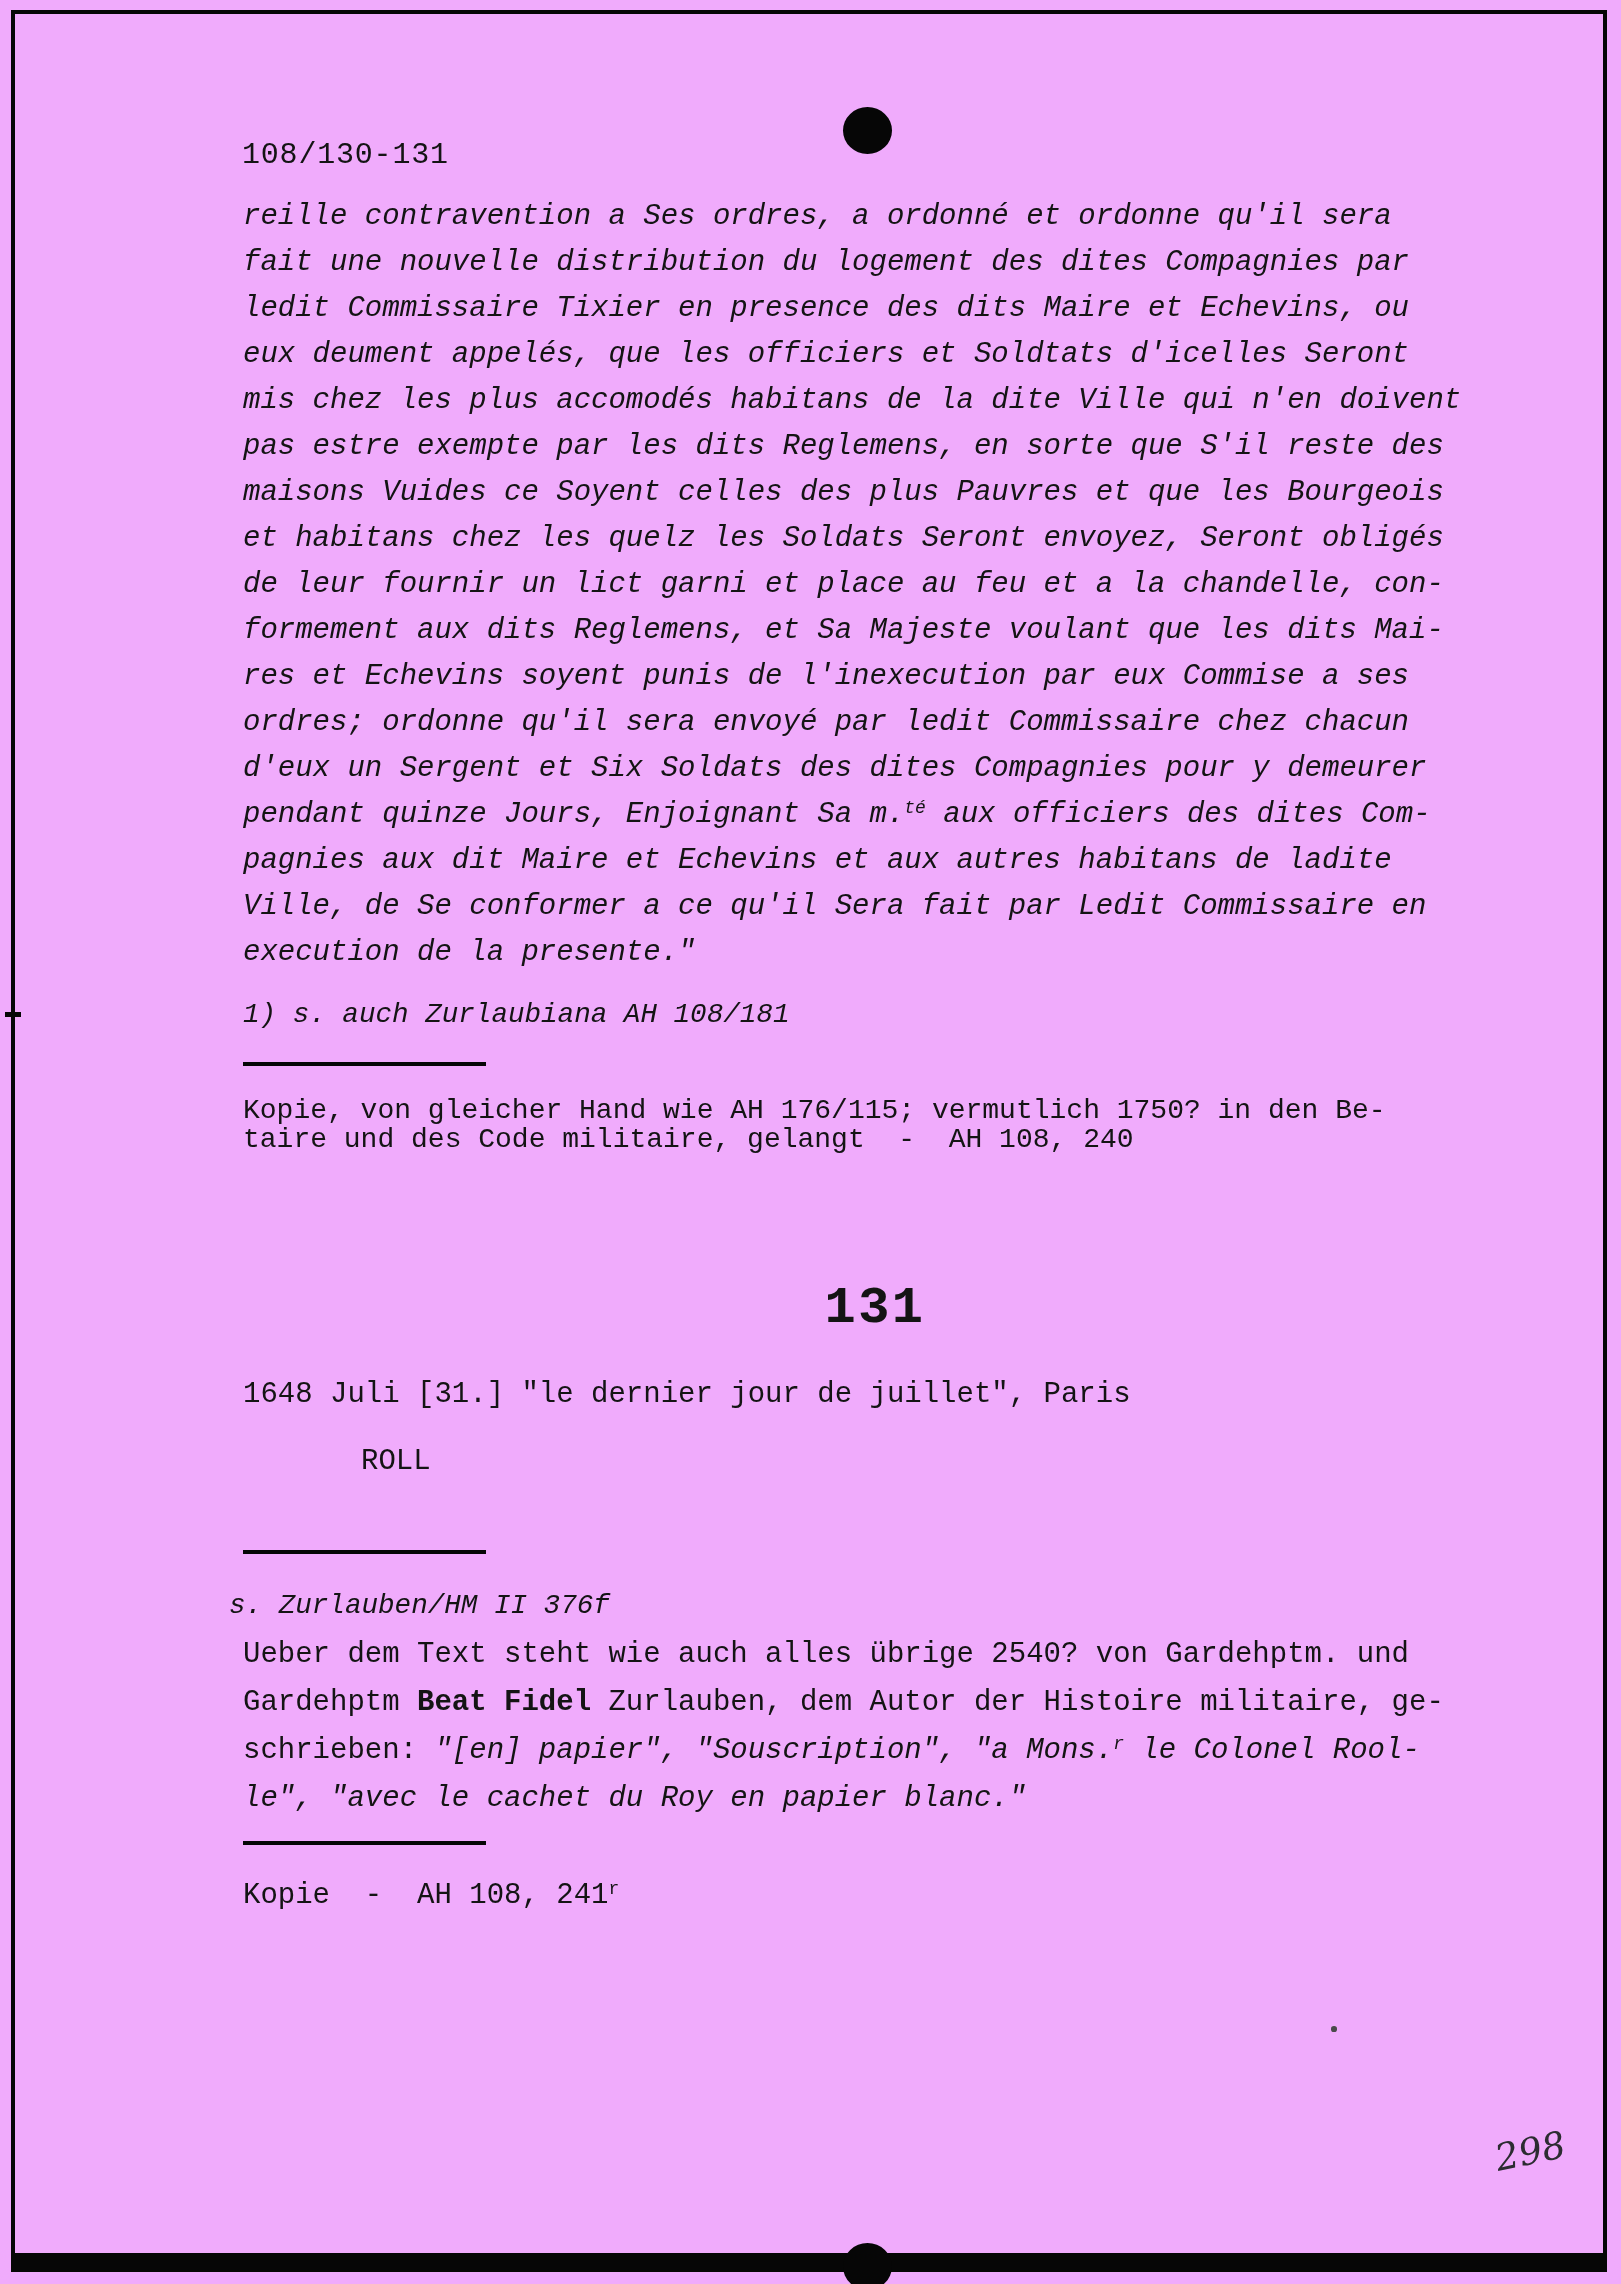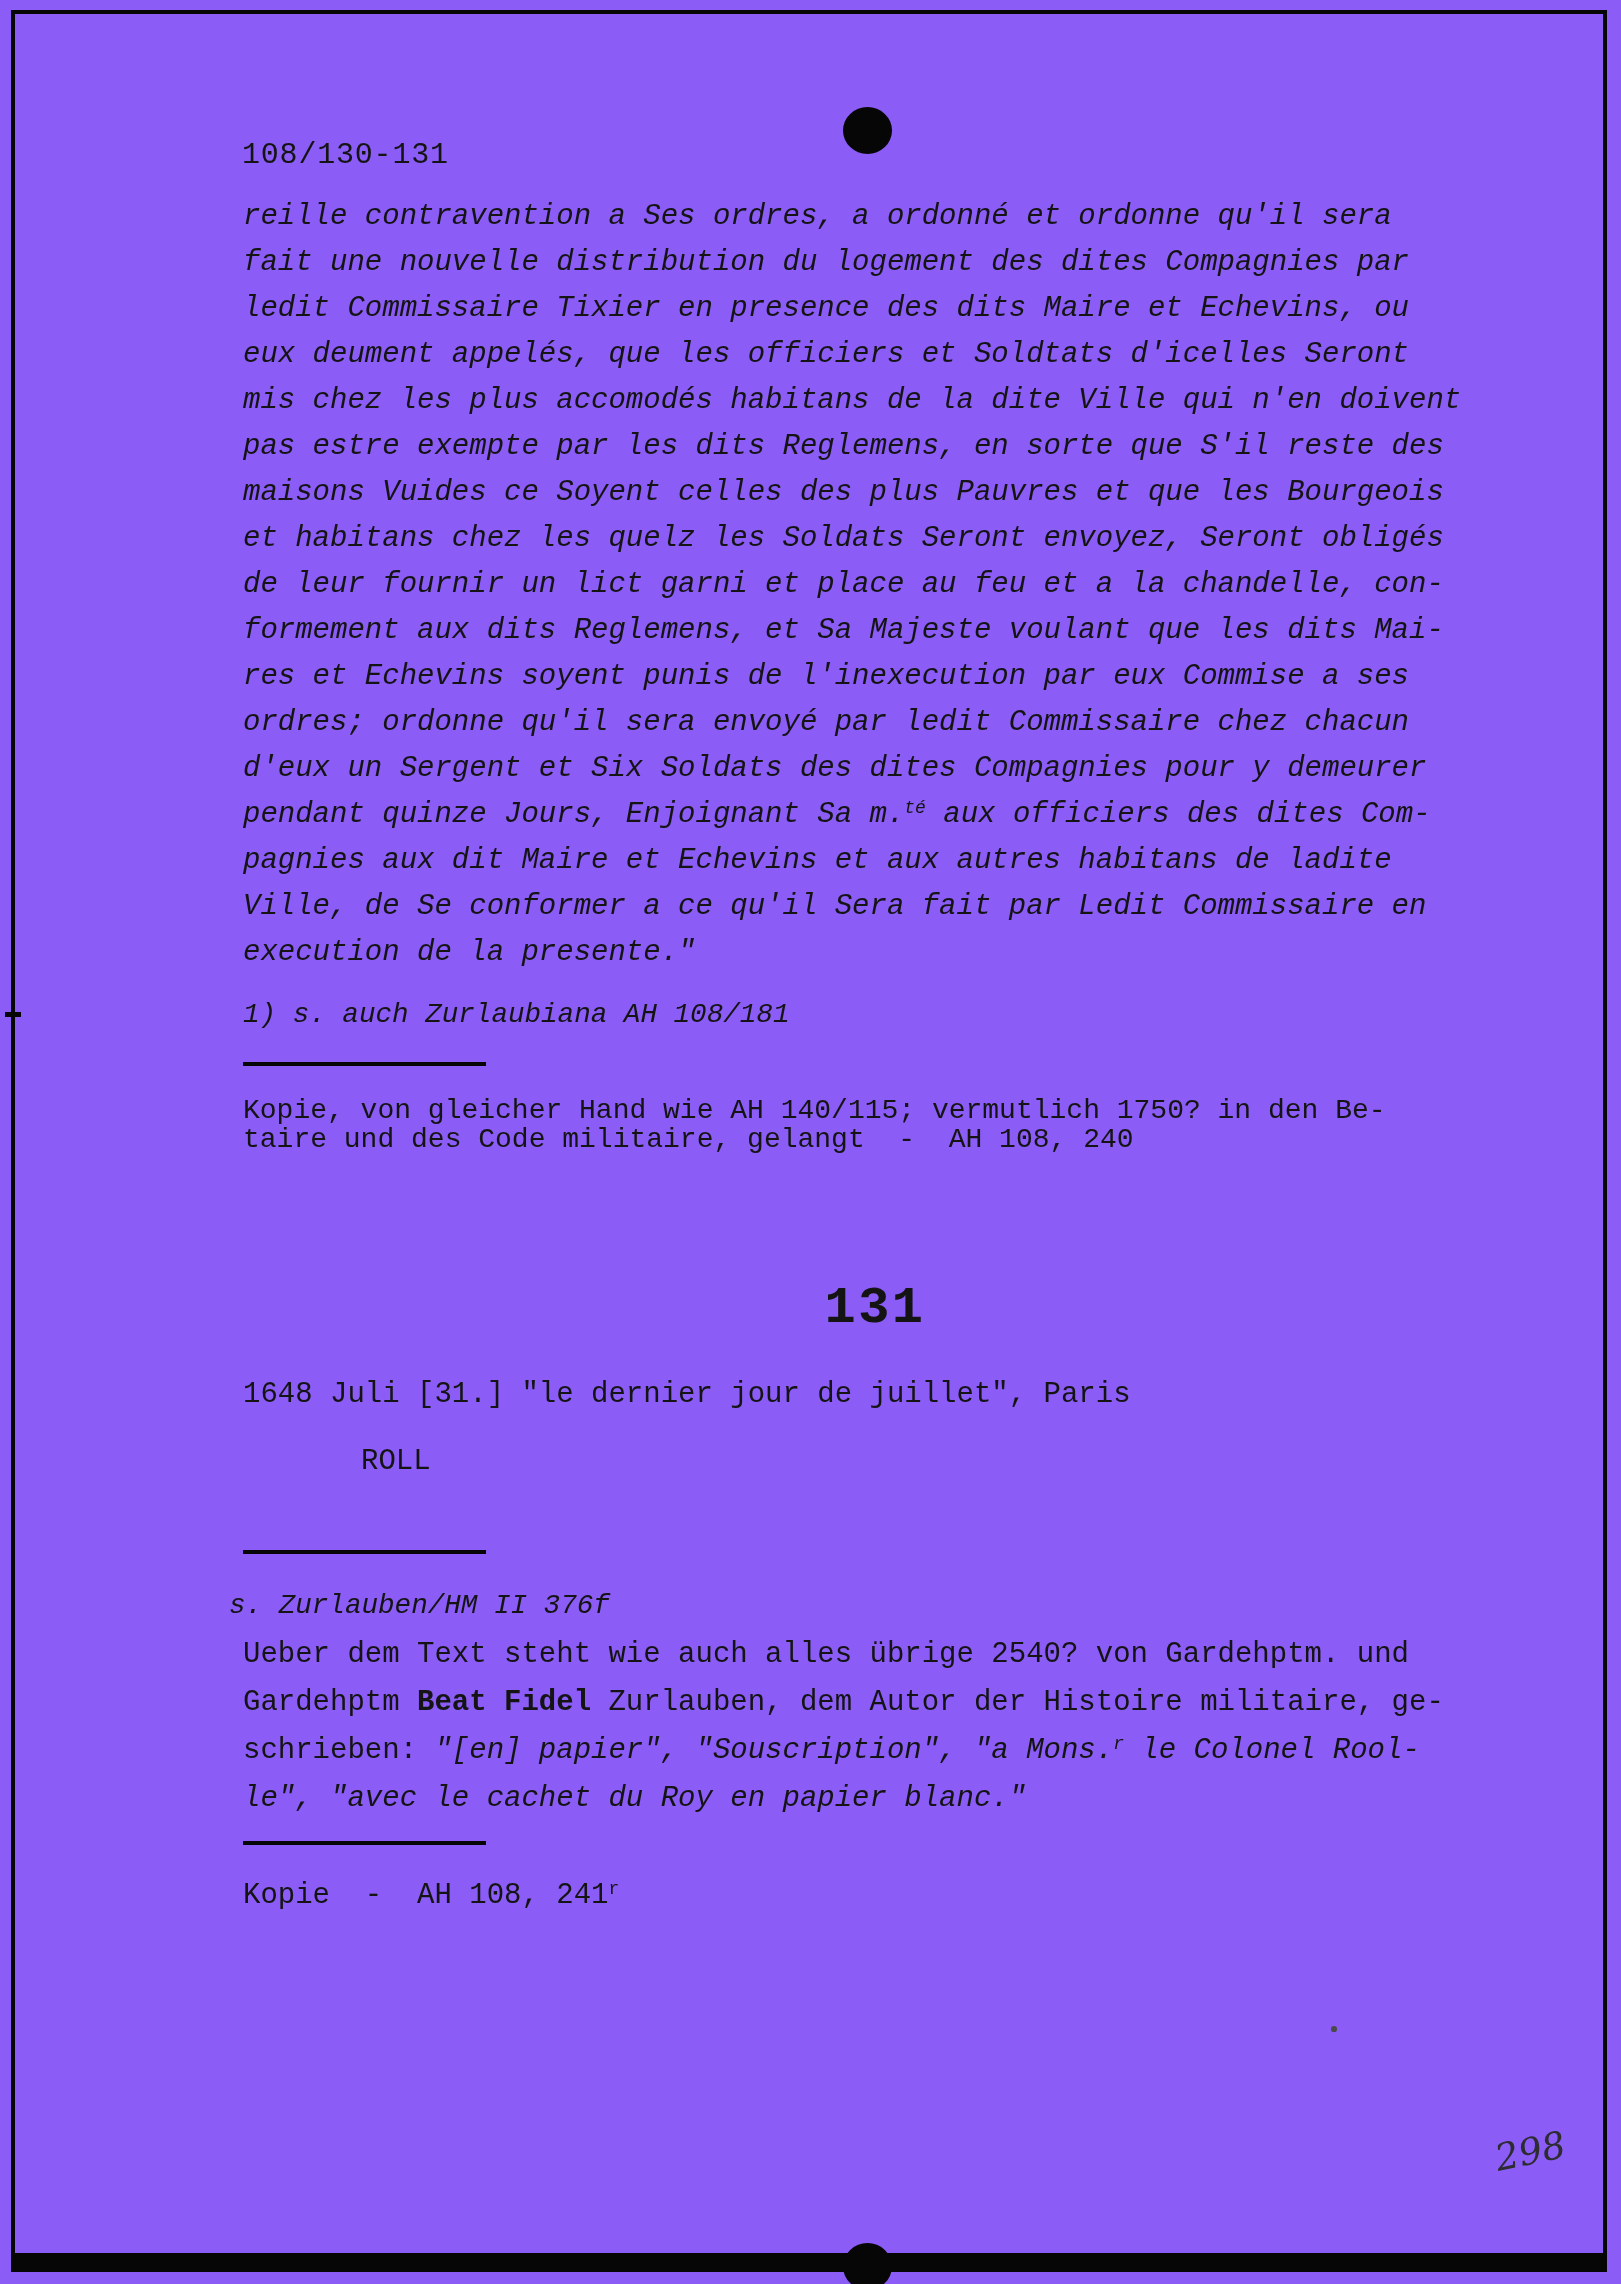--- a/index.html
+++ b/index.html
@@ -1,18 +1,18 @@
 <!DOCTYPE html>
 <html style="font-size:13px"><head>
 <meta charset="utf-8">
 <style>
   html,body{margin:0;padding:0;background:#ffffff;}
   .page{
     position:relative;width:1621px;height:2284px;overflow:hidden;
-    background:#8b5cf6;color:#141414;
+    background:#f0abfc;color:#141414;
     font-family:"Liberation Mono","DejaVu Sans Mono",monospace;
   }
   .frame{position:absolute;left:11.3px;top:9.7px;right:13.8px;bottom:12px;border:4px solid #060606;}
   .bottom-bar{position:absolute;left:15.4px;right:18px;bottom:12px;height:19.5px;background:#060606;}
   .dot{position:absolute;width:49px;height:47px;border-radius:50%;background:#060606;}
   .dot-top{left:843px;top:107px;}
   .dot-bottom{left:843px;top:2243px;}
   .artifact-dash{position:absolute;left:4.9px;top:1012px;width:16px;height:4.9px;background:#060606;}
   .artifact-dot{position:absolute;left:1331px;top:2026px;width:5.7px;height:5.7px;border-radius:50%;background:#4a4a4a;}
 
@@ -89,21 +89,21 @@
         <div class="tline">Ville, de Se conformer a ce qu'il Sera fait par Ledit Commissaire en</div>
         <div class="tline">execution de la presente."</div>
       </div>
   </section>
 
   <div class="footnote">1) s. auch Zurlaubiana AH 108/181</div>
 
   <div class="rule rule1"></div>
 
   <section class="kopie">
-    <div class="tline">Kopie, von gleicher Hand wie AH 140/115; vermutlich 1750? in den Be-</div>
+    <div class="tline">Kopie, von gleicher Hand wie AH 176/115; vermutlich 1750? in den Be-</div>
     <div class="tline">taire und des Code militaire, gelangt  -  AH 108, 240</div>
   </section>
 
   <div class="entry-number">131</div>
 
   <div class="date-line">1648 Juli [31.] "le dernier jour de juillet", Paris</div>
 
   <section class="title">
     <div class="tline indent">ROLL</div>
   </section>

